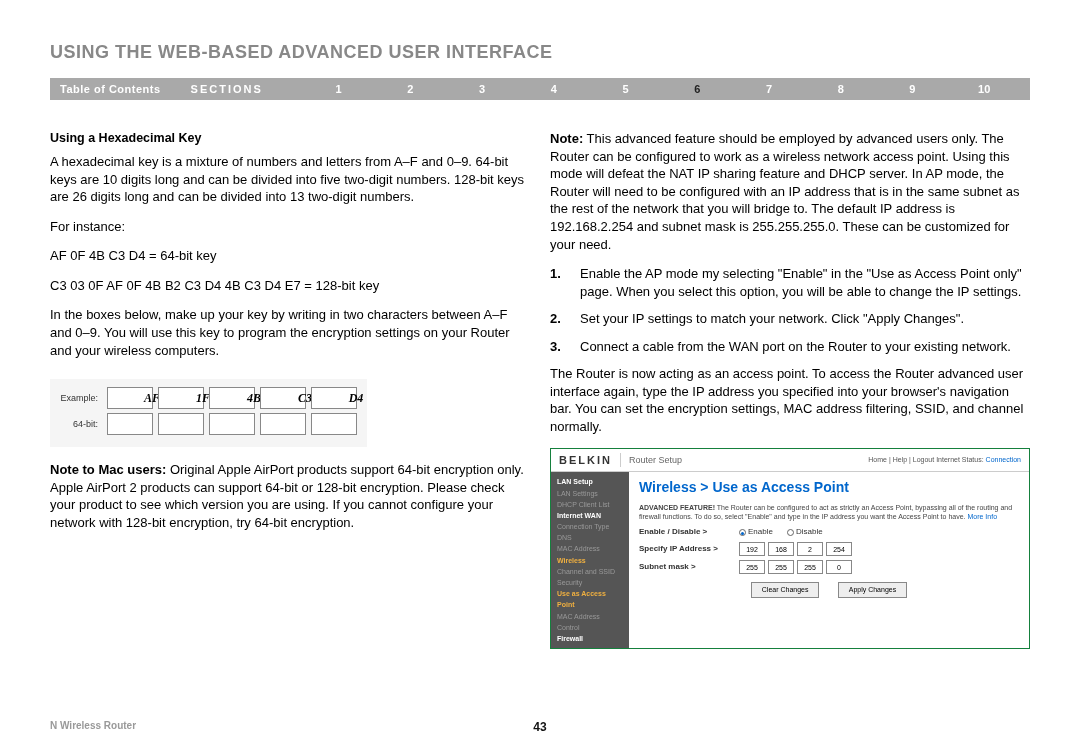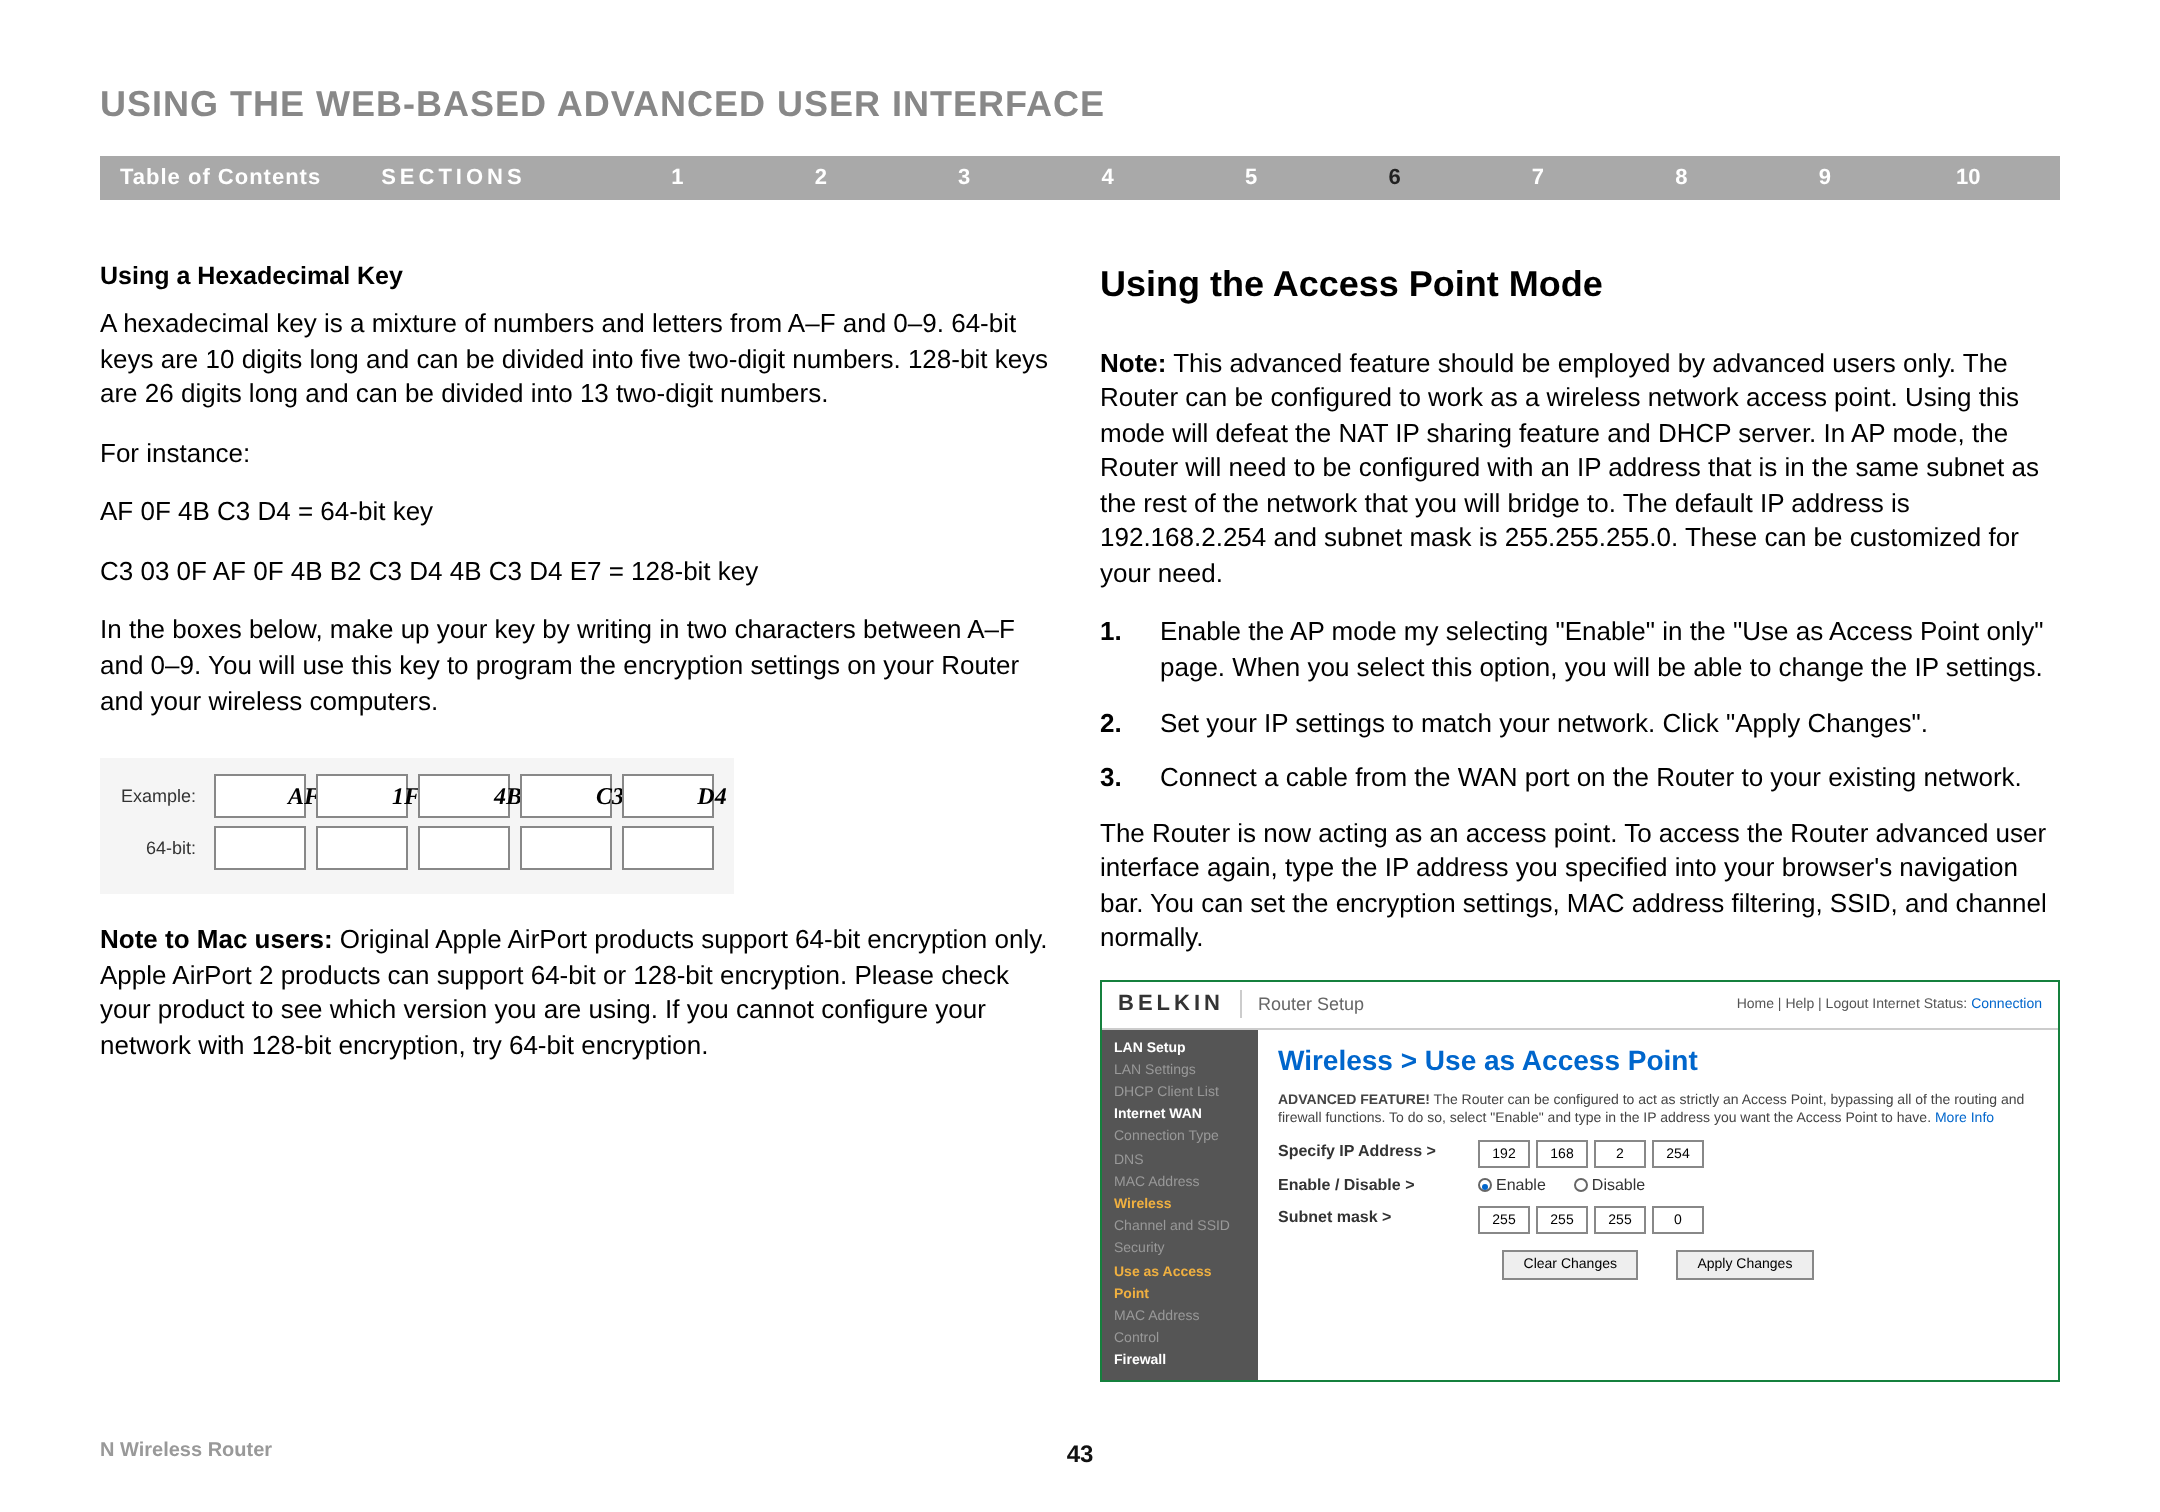--- a/index.html
+++ b/index.html
@@ -127,21 +127,20 @@
         <span class="key-box"></span>
       </div>
     </div>
 
     <div class="para">
       <span class="bold">Note to Mac users:</span><span> Original Apple AirPort products support 64-bit encryption only. Apple AirPort 2 products can support 64-bit or 128-bit encryption. Please check your product to see which version you are using. If you cannot configure your network with 128-bit encryption, try 64-bit encryption.</span>
     </div>
   </div>
 
   <div class="col">
-    <div class="section-heading">Using the Access Point Mode</div>
     <div class="para">
       <span class="bold">Note:</span><span> This advanced feature should be employed by advanced users only. The Router can be configured to work as a wireless network access point. Using this mode will defeat the NAT IP sharing feature and DHCP server. In AP mode, the Router will need to be configured with an IP address that is in the same subnet as the rest of the network that you will bridge to. The default IP address is 192.168.2.254 and subnet mask is 255.255.255.0. These can be customized for your need.</span>
     </div>
     <ol class="steps">
       <li>
           <span class="num-label">1.</span>
           <span>Enable the AP mode my selecting "Enable" in the "Use as Access Point only" page. When you select this option, you will be able to change the IP settings.</span>
         </li>
       <li>
           <span class="num-label">2.</span>
@@ -180,30 +179,30 @@
           <div class="side-sub">MAC Address Control</div>
           <div class="side-head">Firewall</div>
         </div>
         <div class="embed-main">
           <div class="embed-crumb">Wireless &gt; Use as Access Point</div>
           <div class="embed-note">
             <span class="af">ADVANCED FEATURE!</span><span> The Router can be configured to act as strictly an Access Point, bypassing all of the routing and firewall functions. To do so, select "Enable" and type in the IP address you want the Access Point to have.</span>
             <span class="more">More Info</span>
           </div>
           <div class="embed-row">
+            <span class="elabel">Enable / Disable &gt;</span>
+            <span class="radio sel"><span class="dot"></span><span>Enable</span></span>
+            <span class="radio"><span class="dot"></span><span>Disable</span></span>
+          </div>
+          <div class="embed-row">
             <span class="elabel">Specify IP Address &gt;</span>
             <span class="ip-box">192</span>
             <span class="ip-box">168</span>
             <span class="ip-box">2</span>
             <span class="ip-box">254</span>
-          </div>
-          <div class="embed-row">
-            <span class="elabel">Enable / Disable &gt;</span>
-            <span class="radio sel"><span class="dot"></span><span>Enable</span></span>
-            <span class="radio"><span class="dot"></span><span>Disable</span></span>
           </div>
           <div class="embed-row">
             <span class="elabel">Subnet mask &gt;</span>
             <span class="ip-box">255</span>
             <span class="ip-box">255</span>
             <span class="ip-box">255</span>
             <span class="ip-box">0</span>
           </div>
           <div class="embed-btns">
             <span class="embed-btn">Clear Changes</span>

